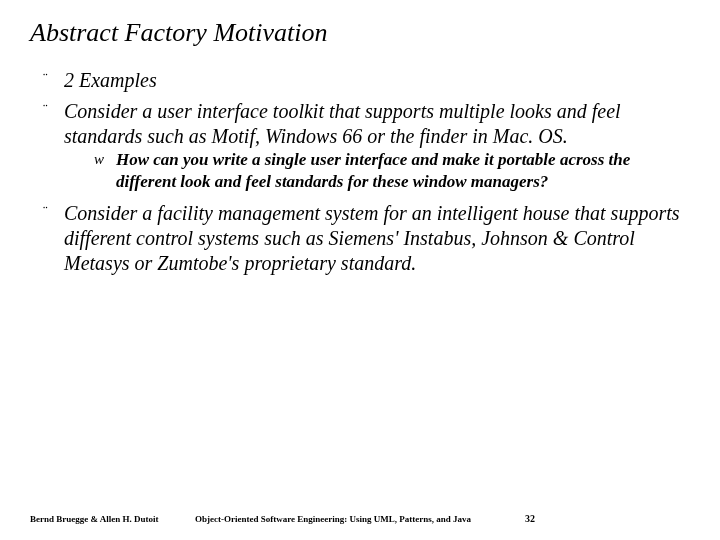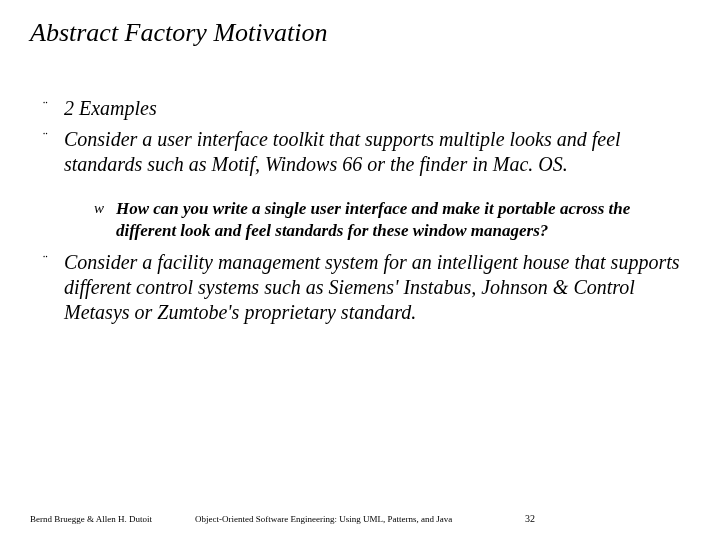--- a/index.html
+++ b/index.html
@@ -12,21 +12,21 @@
     position: relative;
     overflow: hidden;
   }
   .slide {
     padding: 18px 30px 0 30px;
   }
   .title {
     font-size: 26px;
     font-style: italic;
     font-weight: normal;
-    margin-bottom: 48px;
+    margin-bottom: 20px;
   }
   .bullets {
     list-style: none;
     padding-left: 12px;
   }
   .bullets > li {
     position: relative;
     padding-left: 22px;
     font-size: 20px;
     line-height: 1.25;
@@ -36,21 +36,21 @@
   .bullets > li::before {
     content: "¨";
     position: absolute;
     left: 0;
     top: 3px;
     font-size: 14px;
   }
   .sub {
     list-style: none;
     padding-left: 30px;
-    margin-top: 21px;
+    margin-top: 0;
     margin-bottom: 8px;
   }
   .sub > li {
     position: relative;
     padding-left: 22px;
     font-size: 17px;
     font-weight: bold;
     line-height: 1.28;
     margin-bottom: 4px;
   }
@@ -65,21 +65,21 @@
   .footer {
     position: absolute;
     bottom: 16px;
     left: 0;
     width: 100%;
     padding: 0 30px;
     display: flex;
     justify-content: space-between;
     align-items: baseline;
     font-size: 9px;
-    font-weight: normal;
+    font-weight: bold;
   }
   .footer .left { flex: 1; text-align: left; }
   .footer .center { flex: 2; text-align: left; }
   .footer .right { flex: 1; text-align: left; font-size: 10px; }
 </style>
 </head>
 <body>
 
 <div class="slide">
   <h1 class="title">Abstract Factory Motivation</h1>

